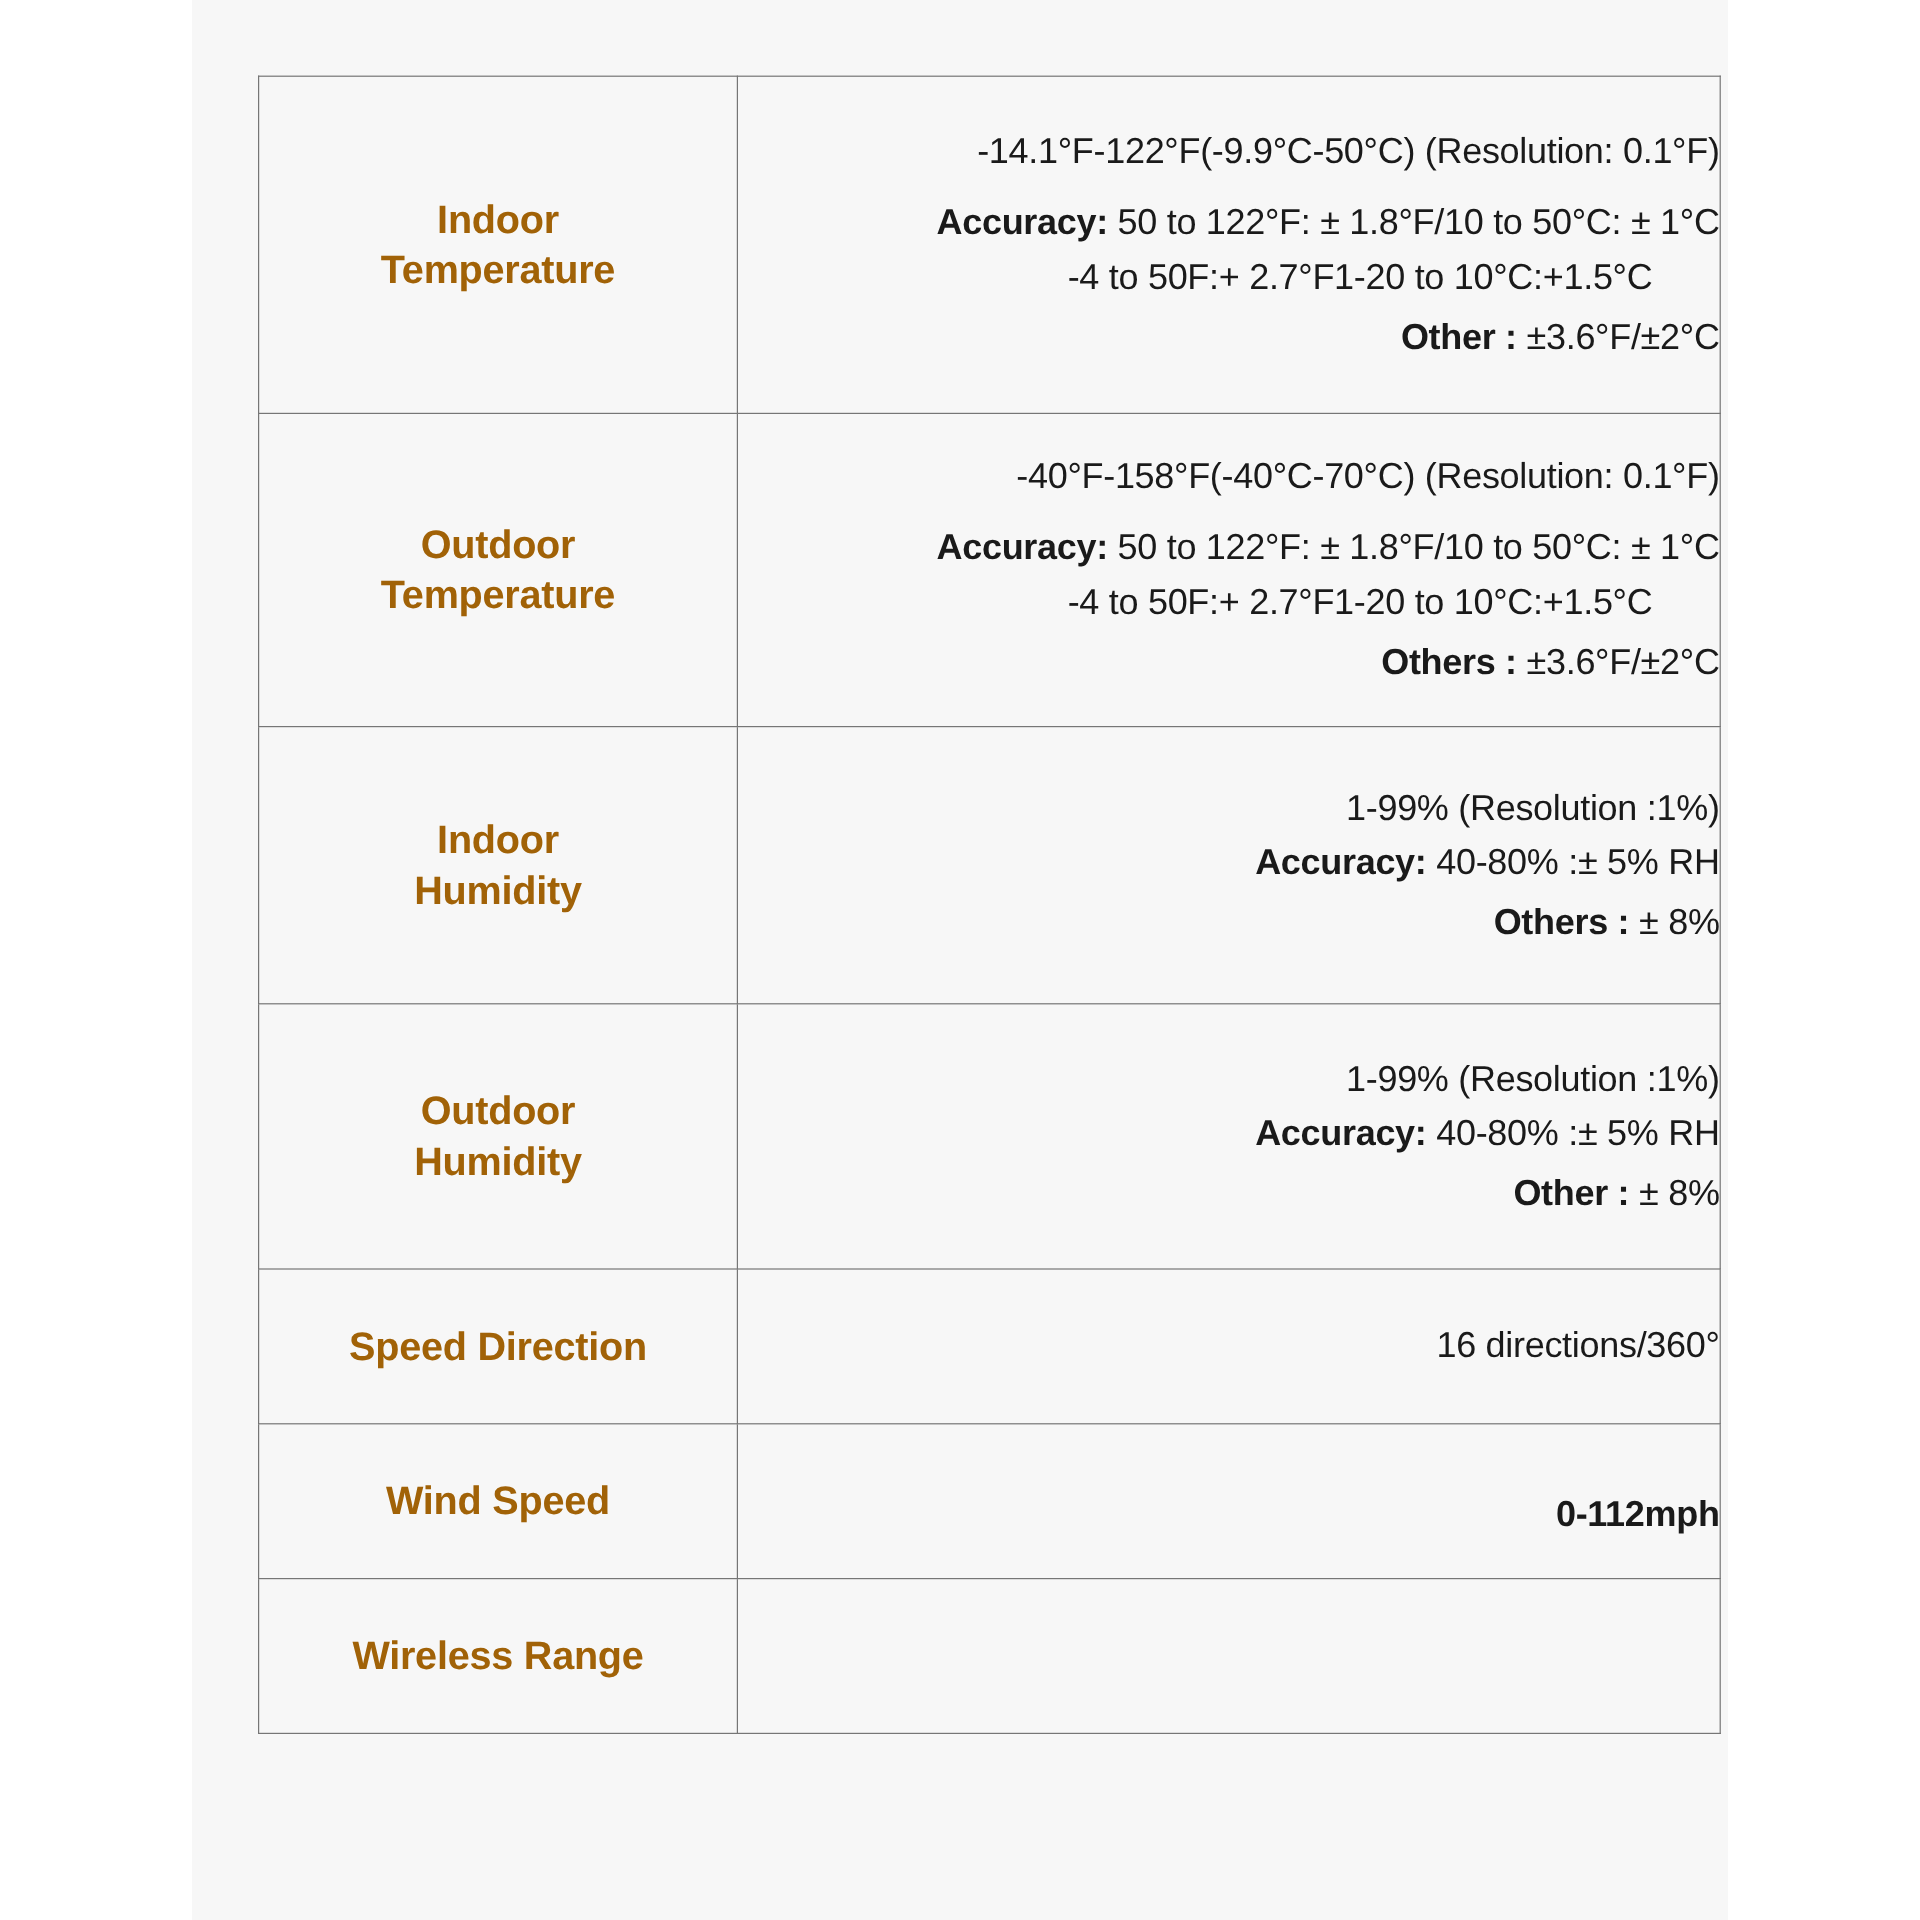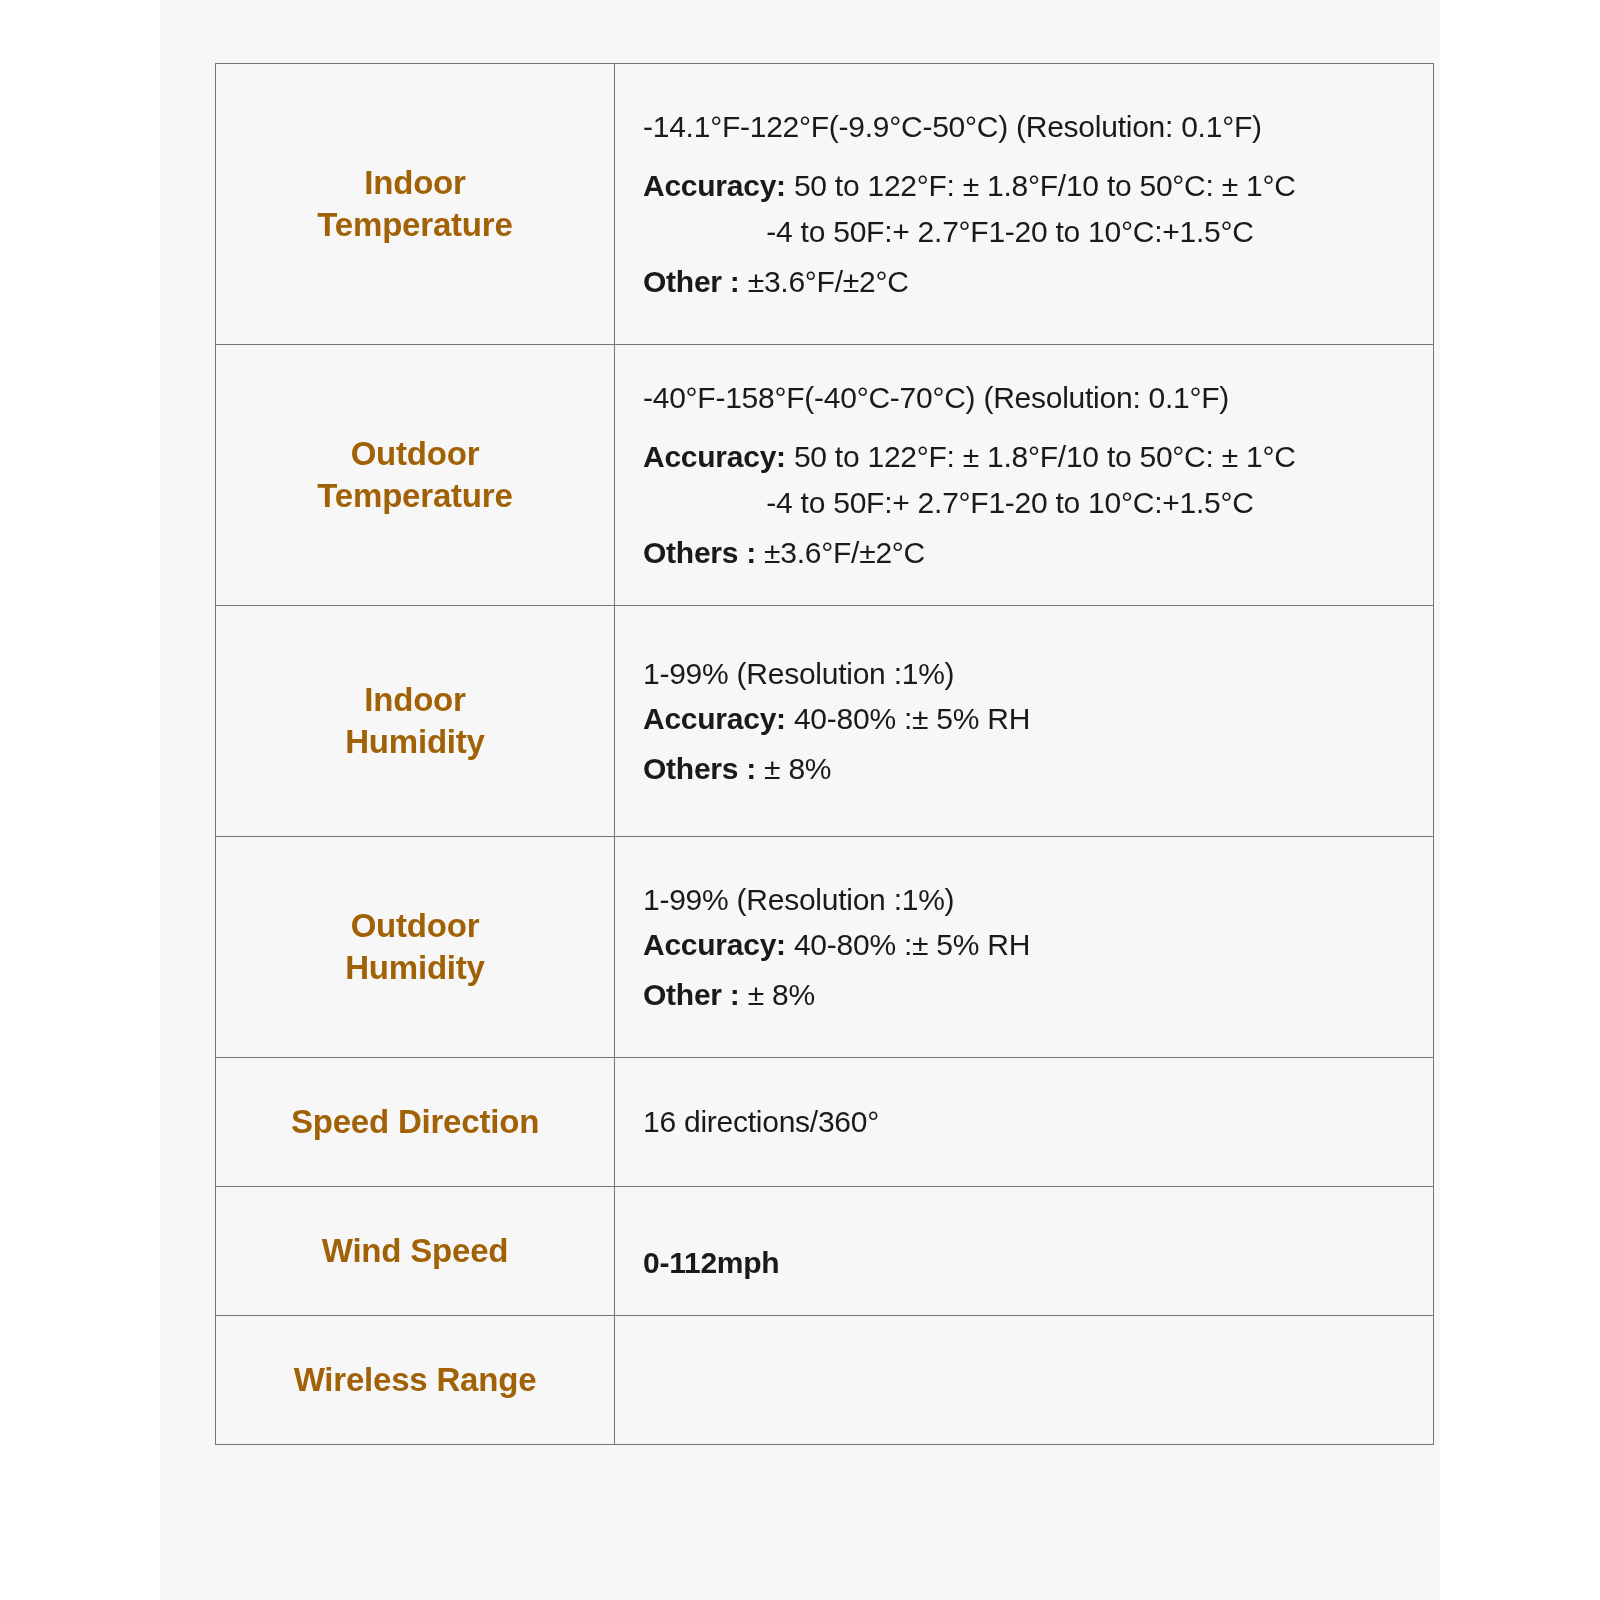--- a/index.html
+++ b/index.html
@@ -60,23 +60,24 @@
     padding: 16px 0 16px 28px;
     font-size: 30px;
     line-height: 1.52;
     color: #1a1a1a;
     letter-spacing: -0.25px;
   }
 
   .val-line {
     display: block;
     white-space: nowrap;
+    text-align: right;
   }
   .val-line.indented {
-    text-align: center;
+    text-align: right;
     padding-right: 56px;
   }
   .val-line.spaced-top {
     margin-top: 4px;
   }
   .val-line.spaced-bottom {
     margin-bottom: 14px;
   }
   .val-strong {
     font-weight: bold;

